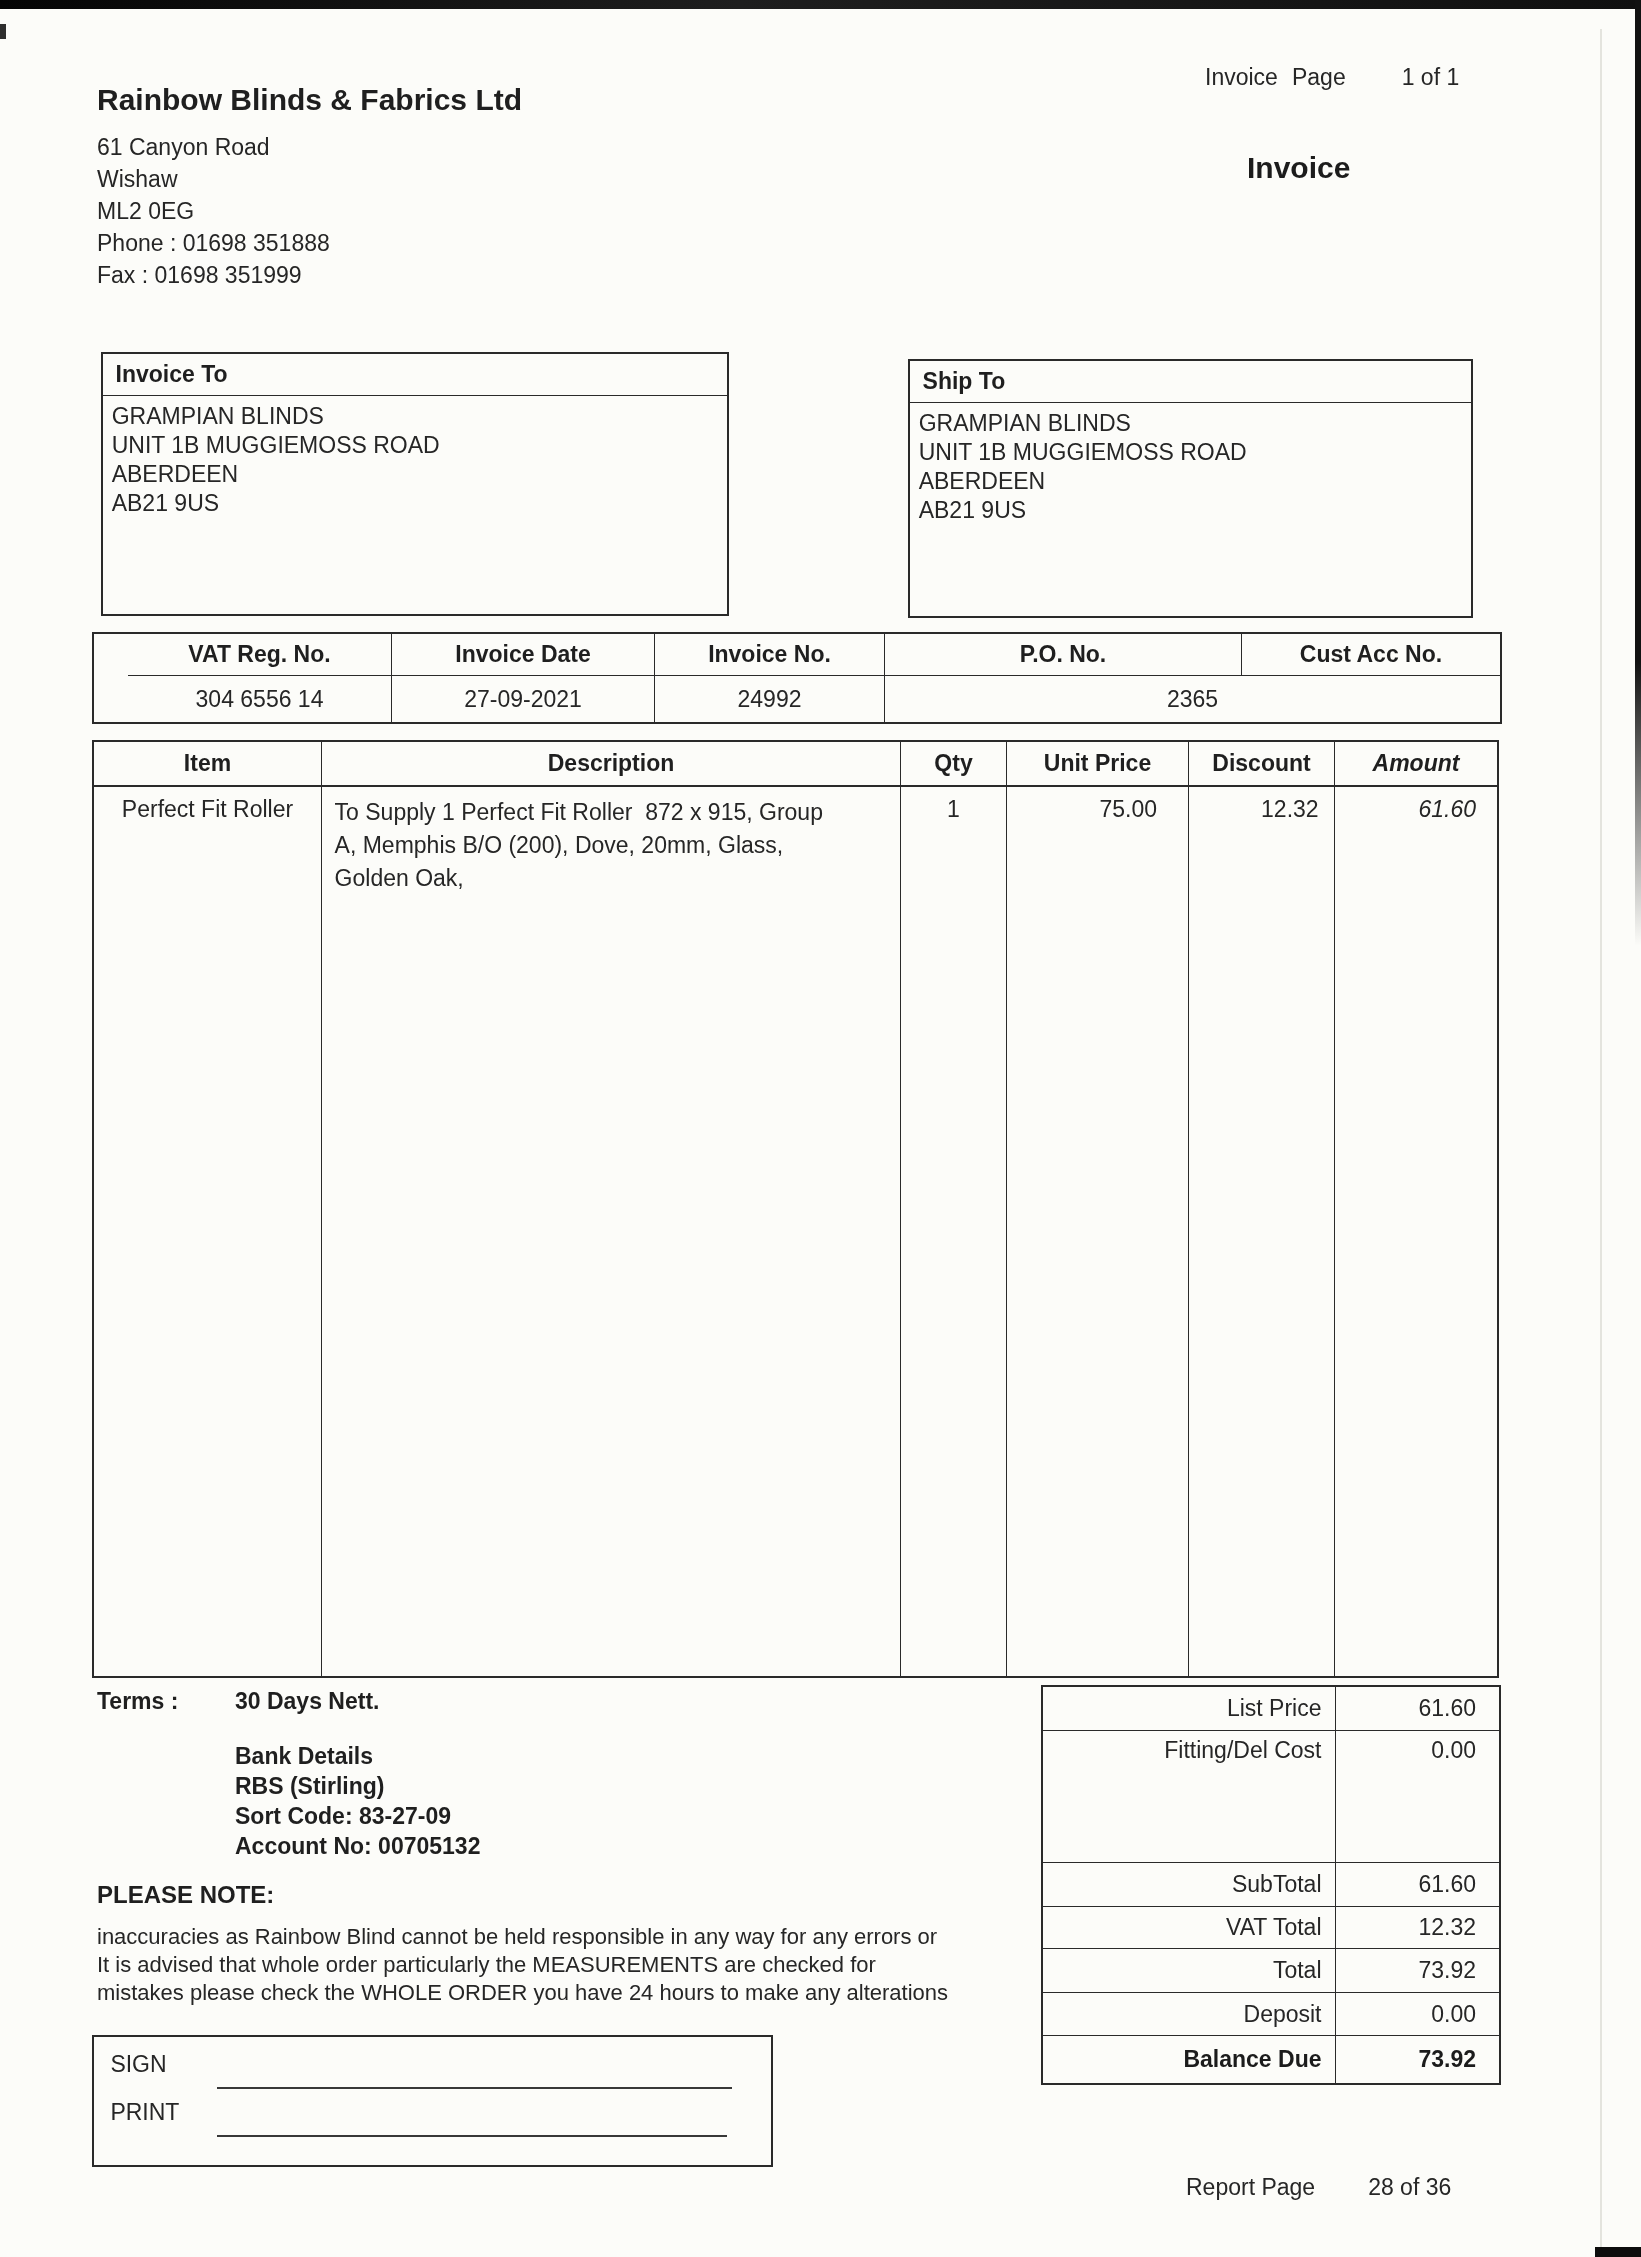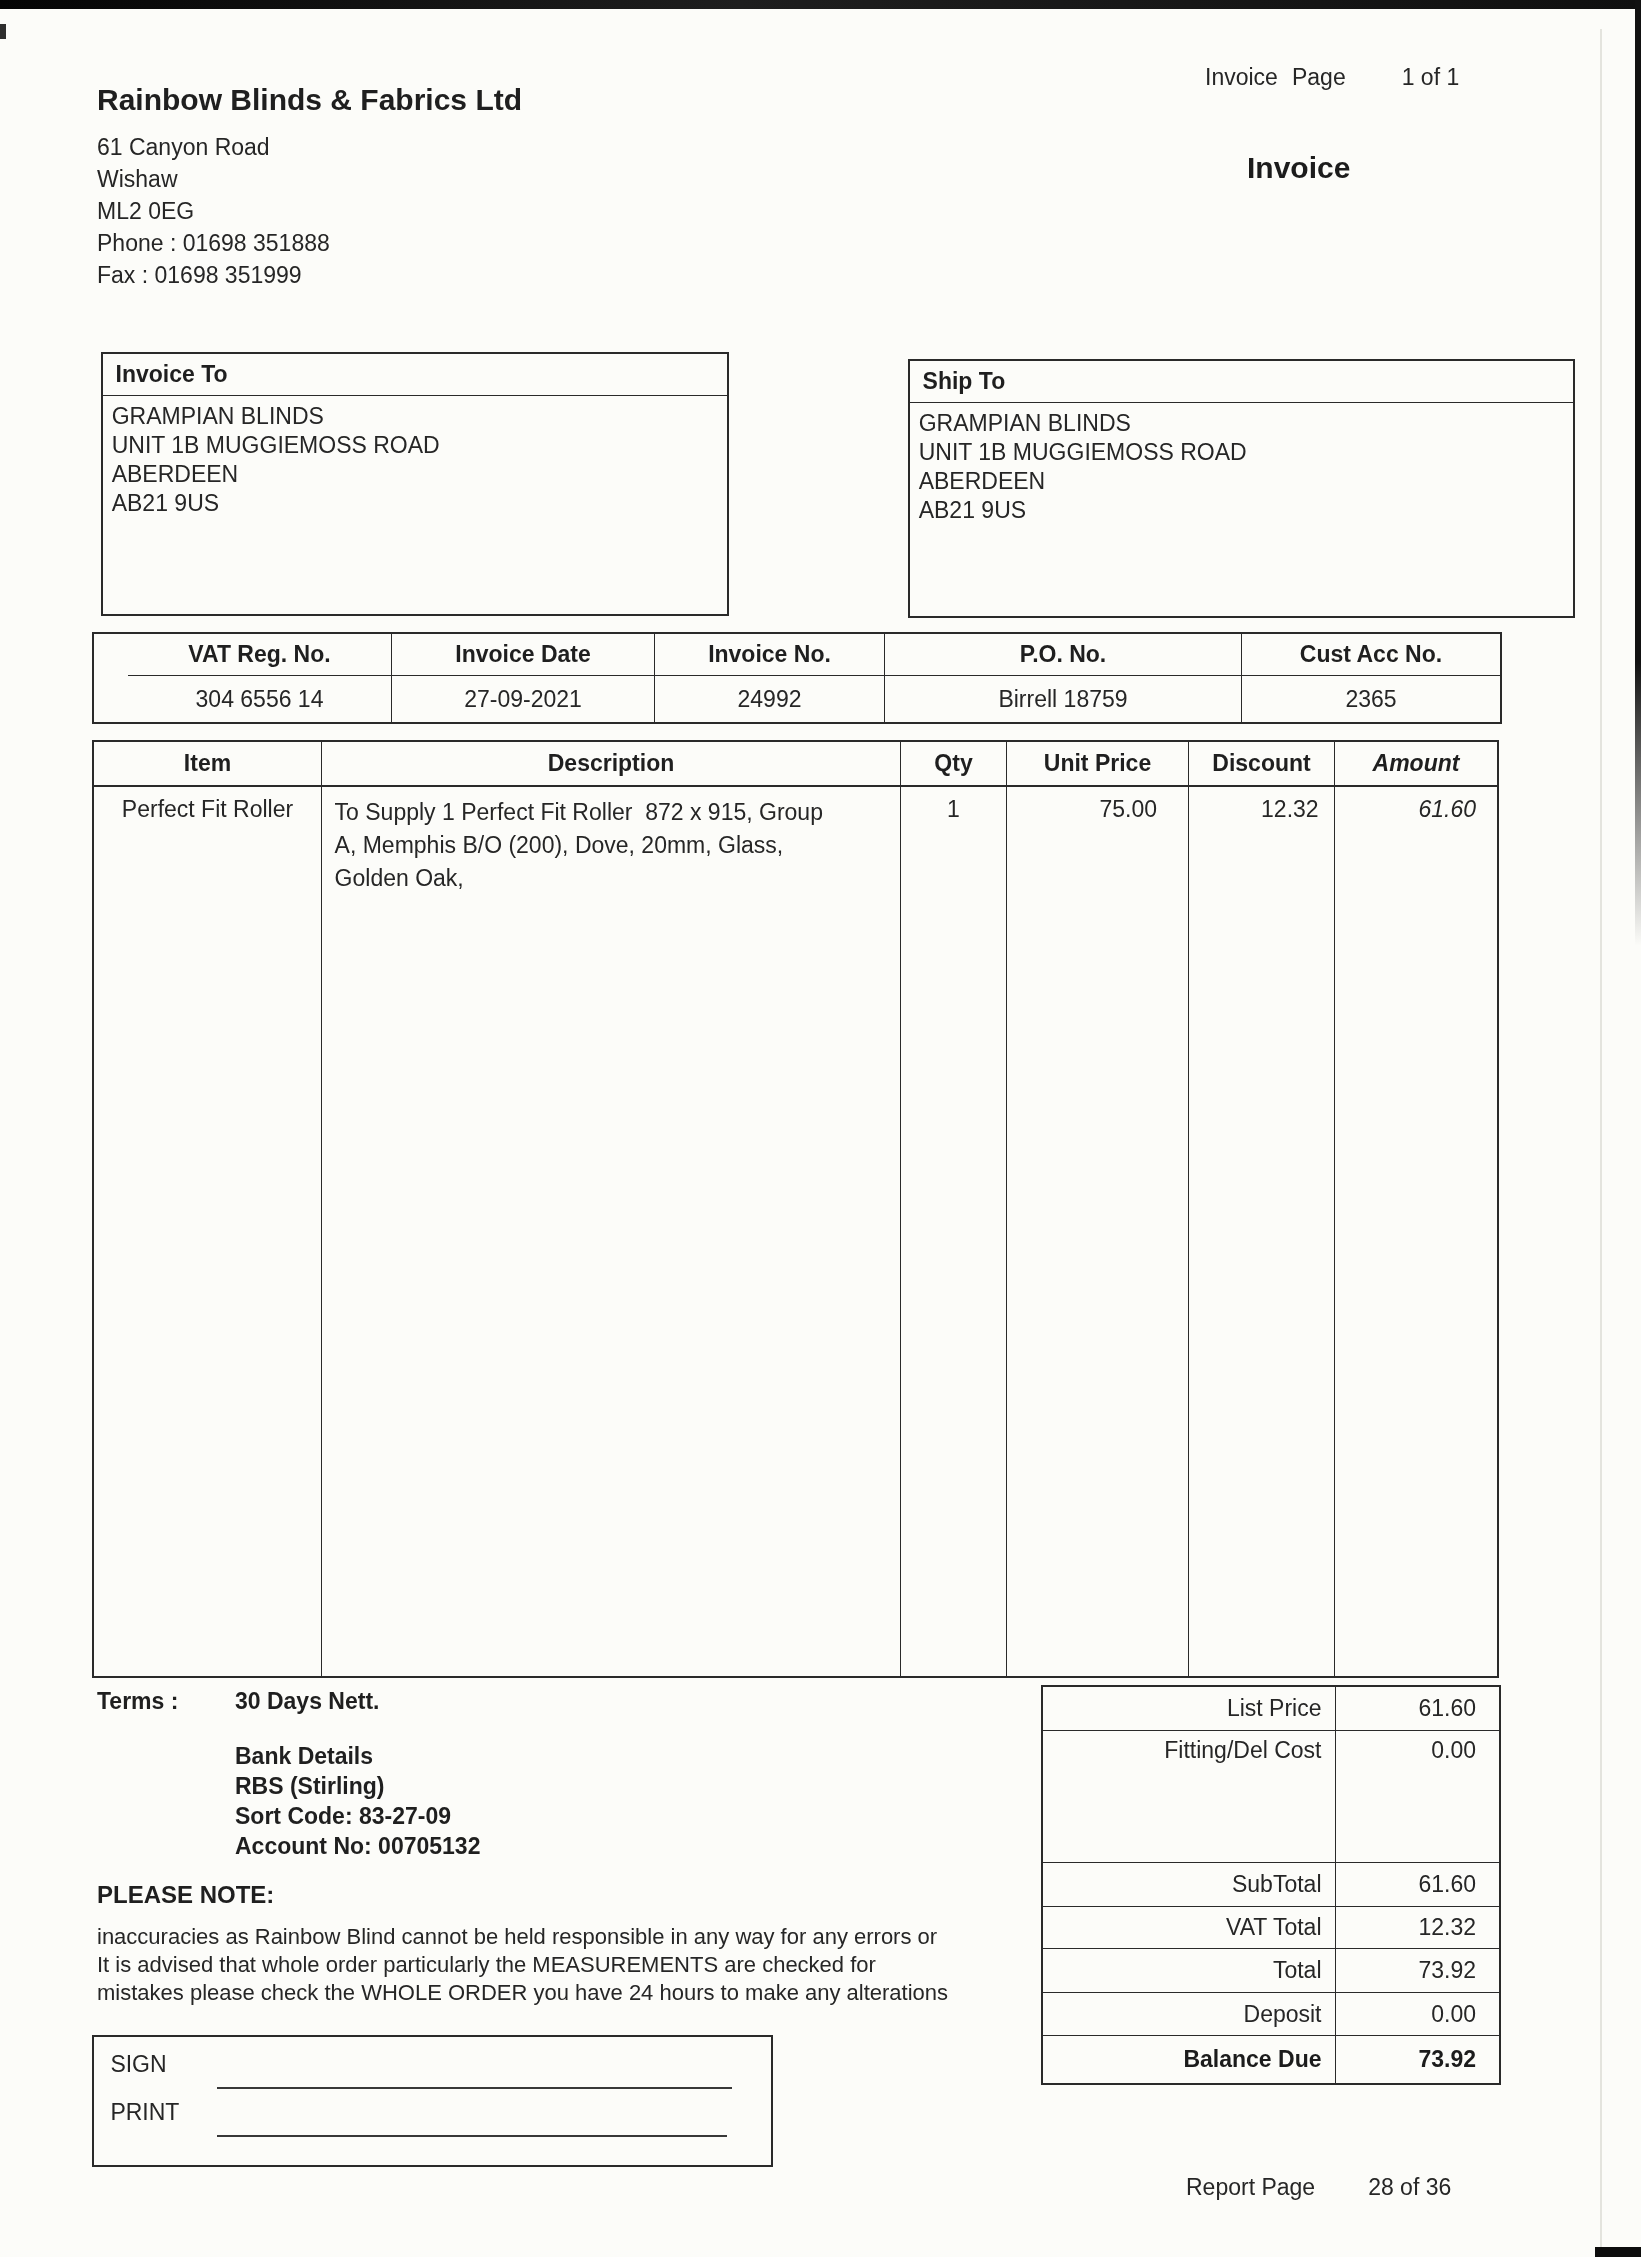--- a/index.html
+++ b/index.html
@@ -26,21 +26,21 @@
   
   .company-name { position:absolute; left:97px; top:83px; font-size:30px; font-weight:bold; color:#1f1f1f; }
   .company-address { position:absolute; left:97px; top:131px; font-size:23px; line-height:32px; }
   .page-ref { position:absolute; left:1205px; top:64px; font-size:23px; }
   .page-ref .lbl { word-spacing:7.7px; margin-right:56px; }
   .doc-title { position:absolute; left:1247px; top:151px; font-size:30px; font-weight:bold; color:#1c1c1c; }
 
   
   .addr-box { position:absolute; border:2.9px solid #2a2a2a; background:transparent; }
   .addr-box.invoice-to { left:101px; top:352px; width:628px; height:264px; }
-  .addr-box.ship-to    { left:908px; top:359px; width:667px; height:259px; }
+  .addr-box.ship-to    { left:908px; top:359px; width:565px; height:259px; }
   .addr-box .addr-head { height:42px; border-bottom:1.9px solid #2a2a2a;
                          display:flex; align-items:center; padding-left:12.6px;
                          font-size:23px; font-weight:bold; color:#1f1f1f; }
   .addr-box .addr-lines { padding:5.8px 7.7px 0 8.7px; font-size:23px; line-height:29px; }
 
   
   .meta { position:absolute; left:92px; top:632px; width:1410px; height:92px;
           border:2.9px solid #2a2a2a; display:flex; flex-direction:column; font-size:23px;padding-left:34px; }
   .meta .m-row { display:flex; flex:1; }
   .meta .m-row.head { flex:0 0 42px; border-bottom:1.9px solid #2a2a2a; font-weight:bold; color:#1f1f1f; }
@@ -153,21 +153,20 @@
       <div class="m-cell c0">VAT Reg. No.</div>
       <div class="m-cell c1">Invoice Date</div>
       <div class="m-cell c2">Invoice No.</div>
       <div class="m-cell c3">P.O. No.</div>
       <div class="m-cell c4">Cust Acc No.</div>
     </div>
     <div class="m-row">
       <div class="m-cell c0">304 6556 14</div>
       <div class="m-cell c1">27-09-2021</div>
       <div class="m-cell c2">24992</div>
-      <div class="m-cell c3">Birrell 18759</div>
       <div class="m-cell c4">2365</div>
     </div>
   </div>
 
   <div class="items">
     <div class="items-head">
       <div class="i-cell w-item">Item</div>
       <div class="i-cell w-desc">Description</div>
       <div class="i-cell w-qty">Qty</div>
       <div class="i-cell w-unit">Unit Price</div>

